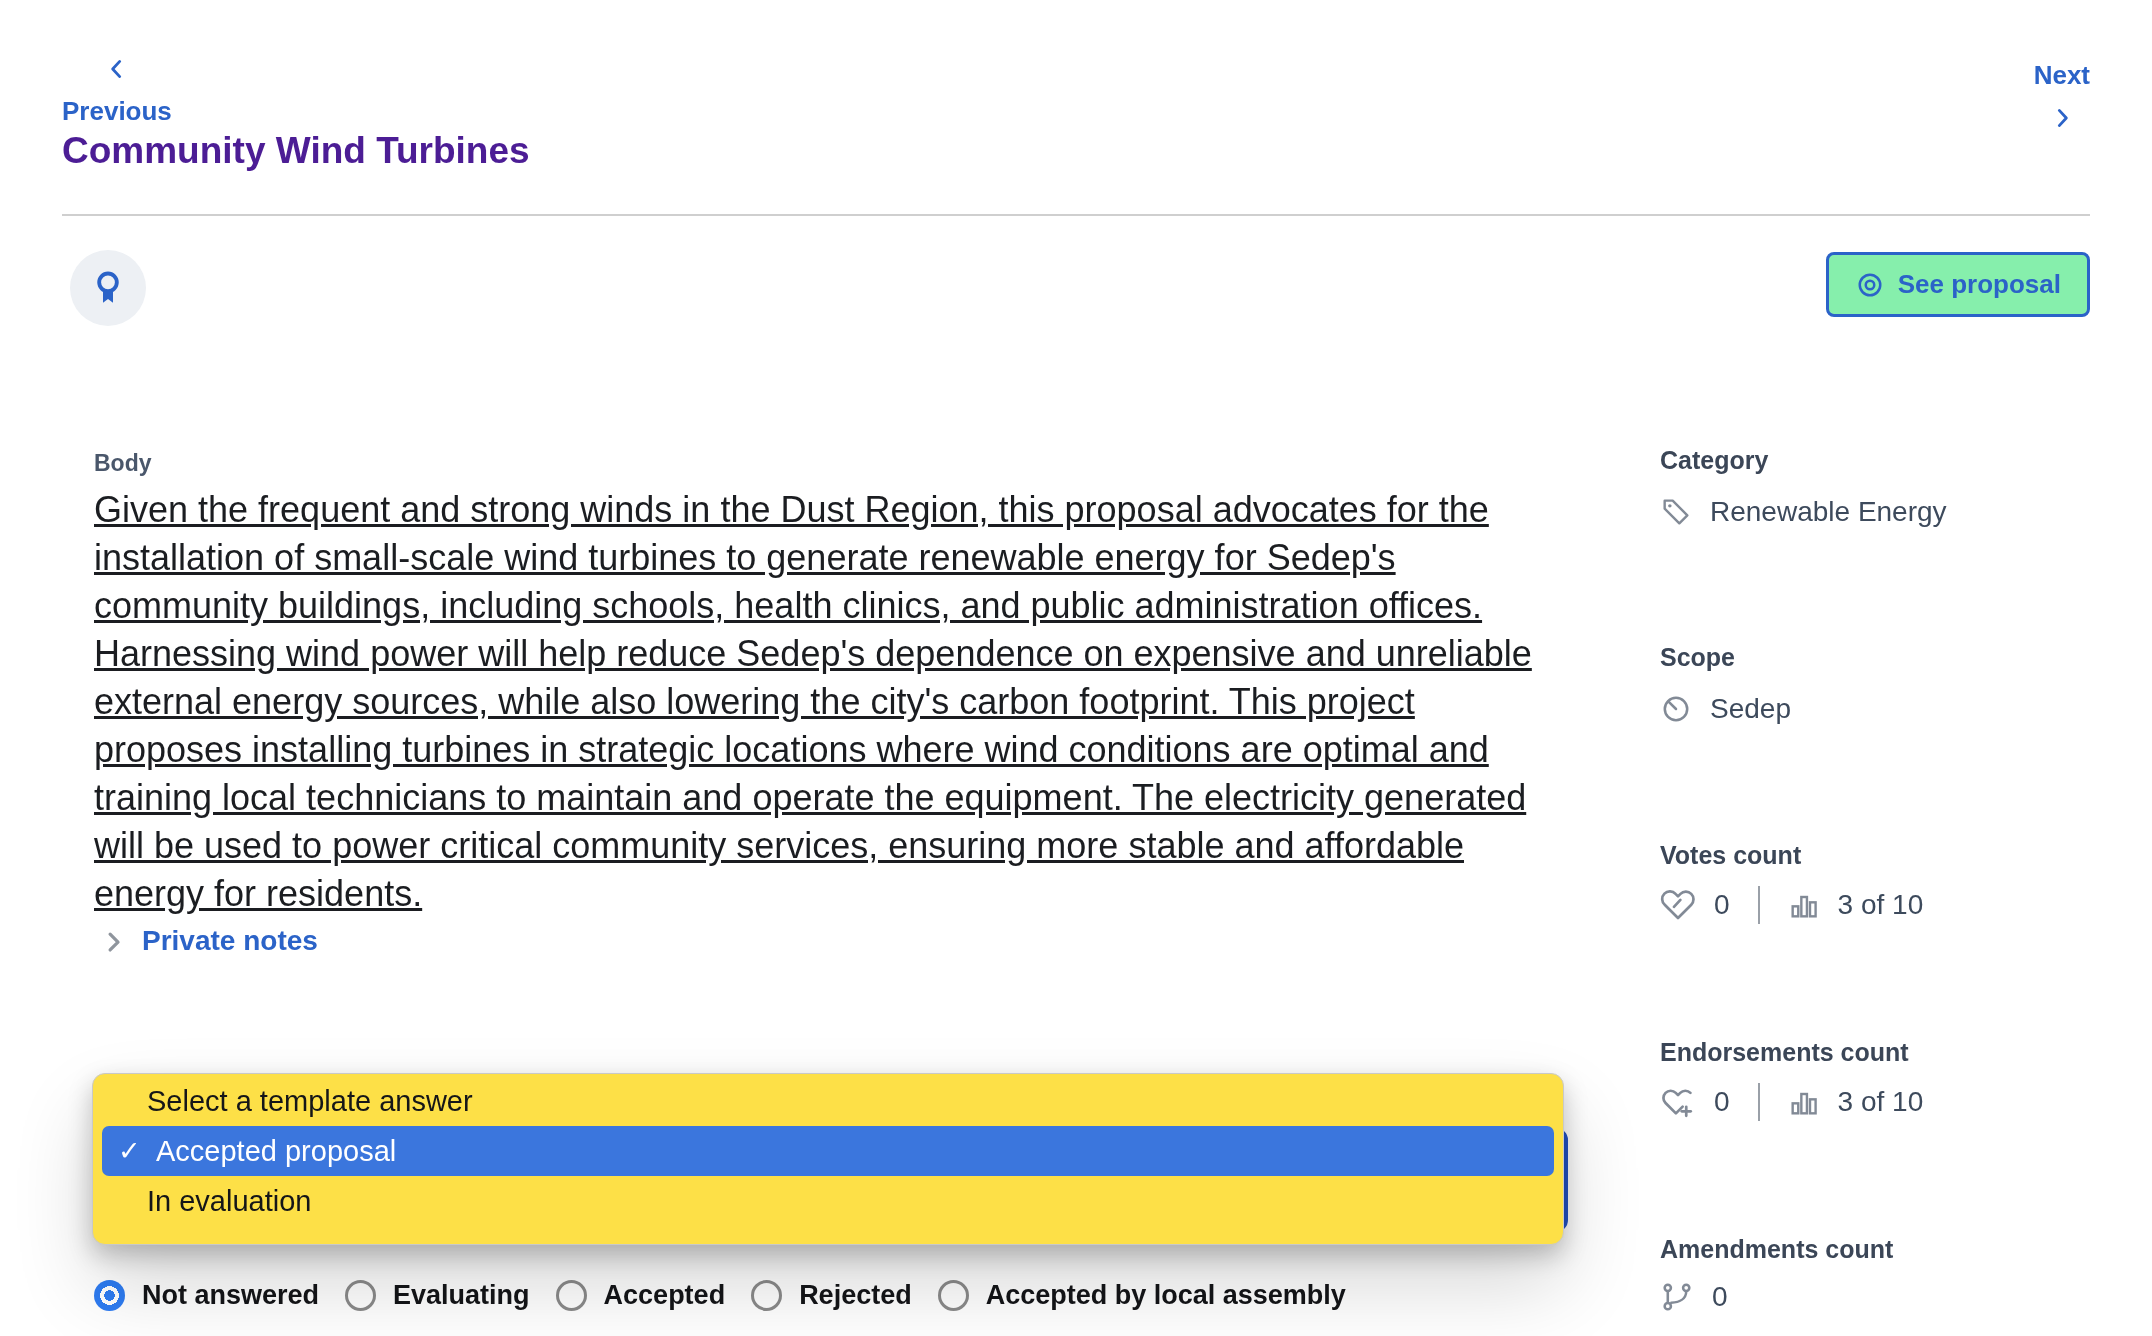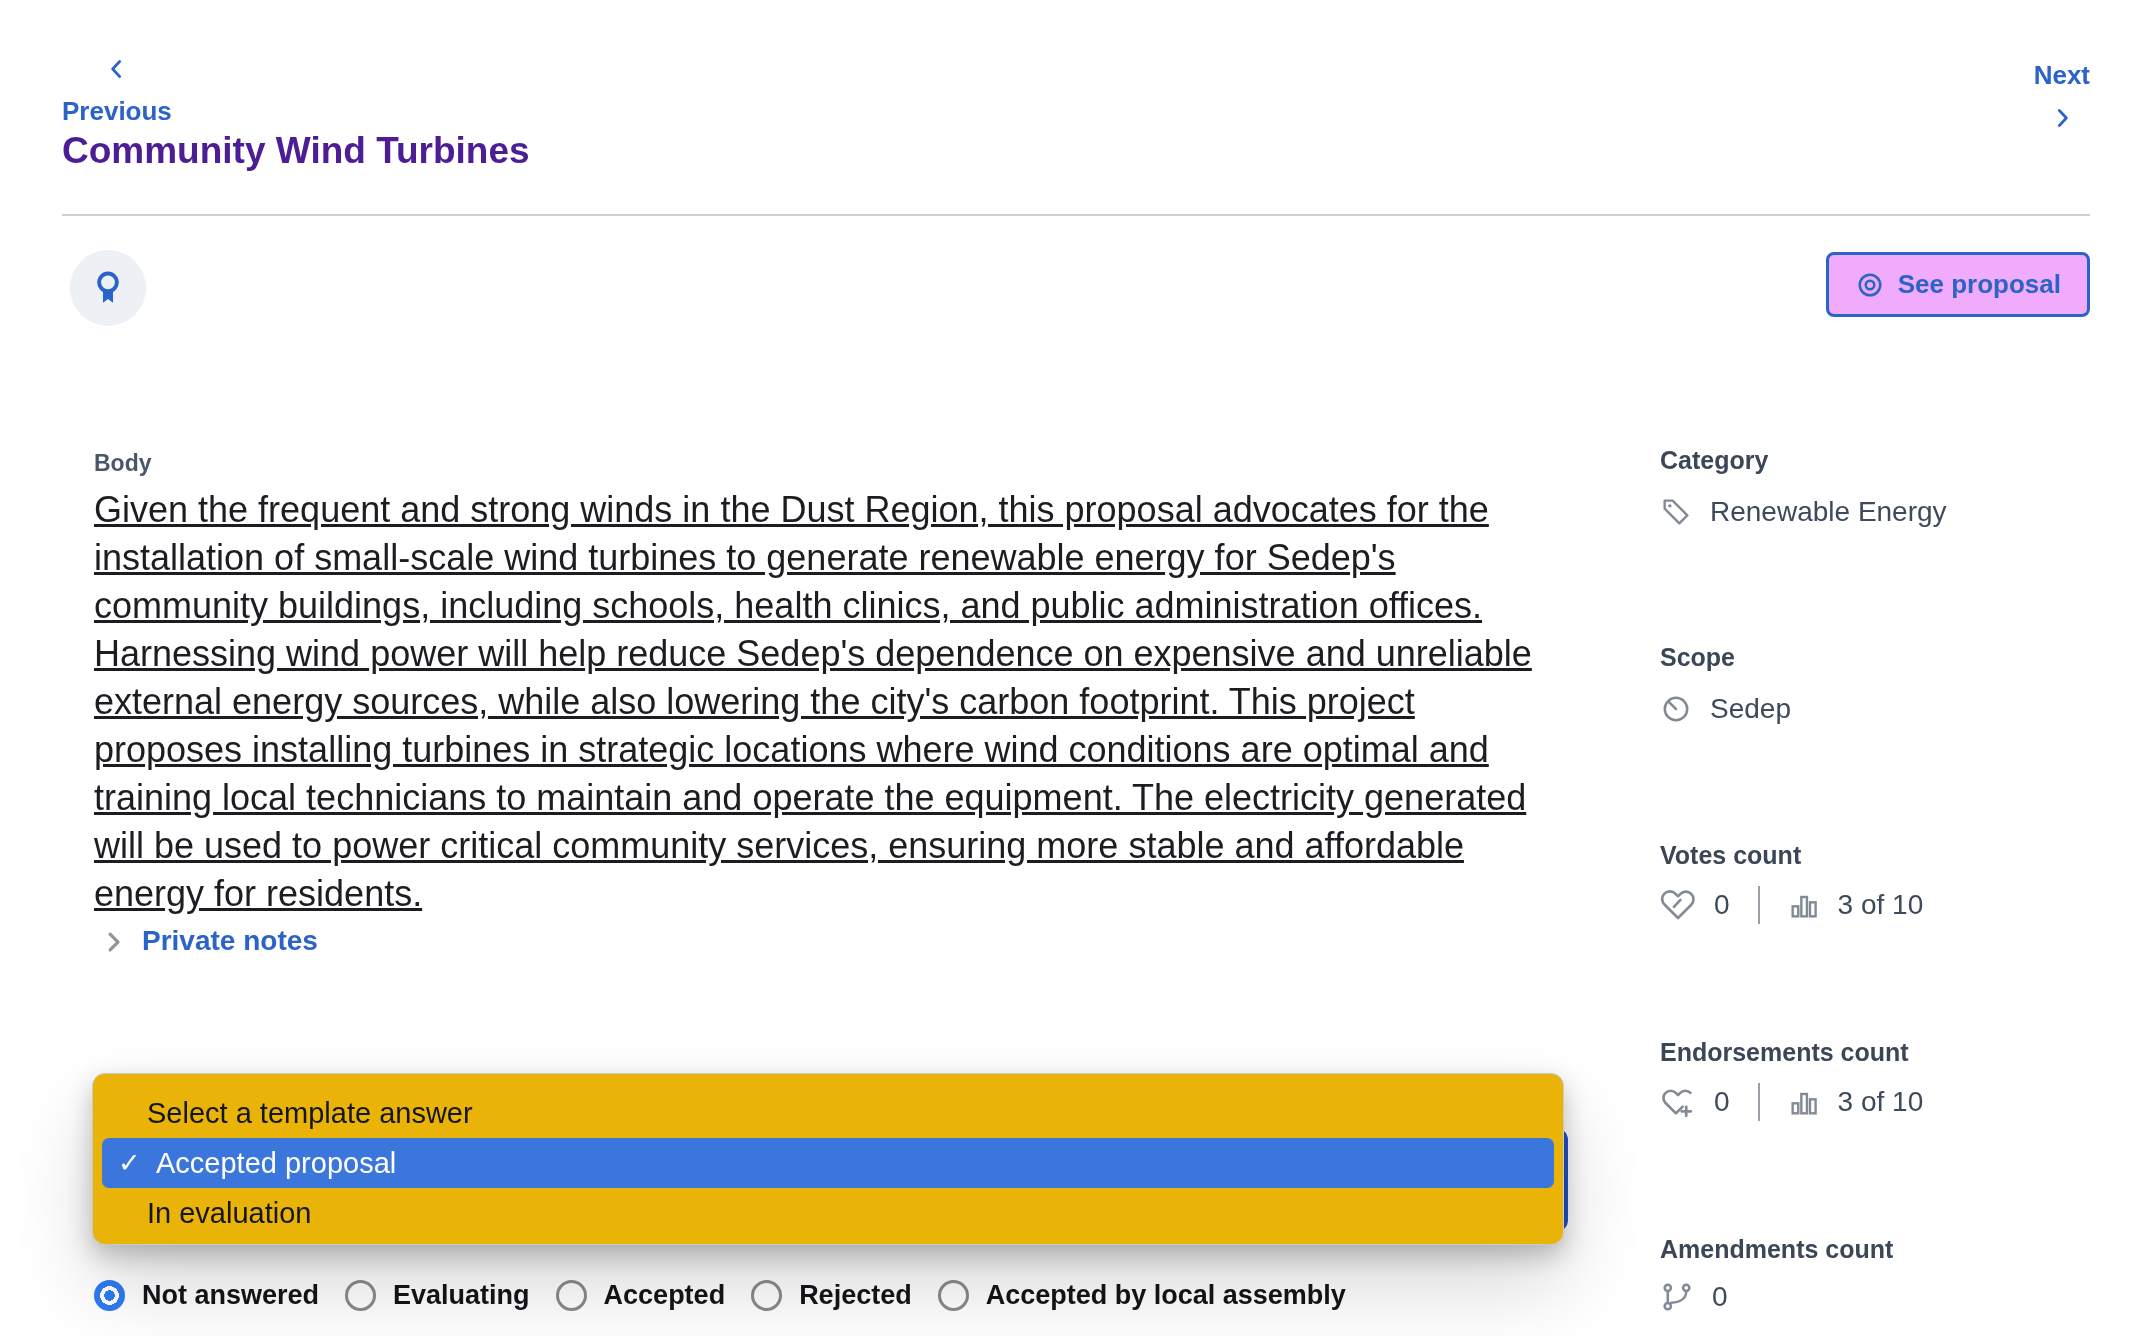--- a/index.html
+++ b/index.html
@@ -24,21 +24,21 @@
   .title-divider { position: absolute; left: 62px; right: 62px; top: 214px; border: 0; border-top: 2px solid #cfcfcf; }
 
   
   .author-row { position: absolute; left: 70px; top: 250px; right: 62px; display: flex; align-items: flex-start; }
   .avatar { width: 76px; height: 76px; border-radius: 50%; background: #edf0f4; display: flex; align-items: center; justify-content: center; color: #2b63c8; }
   .author-meta { margin-left: 32px; padding-top: 2px; }
   .author-name { font-size: 28px; font-weight: 700; color: #38424f; }
   .author-date { margin-top: 12px; font-size: 25px; color: #38424f; }
   .see-proposal-btn {
     margin-left: auto; display: flex; align-items: center; gap: 13px;
-    border: 3px solid #2b63c8; border-radius: 8px; background: #f0abfc;
+    border: 3px solid #2b63c8; border-radius: 8px; background: #86efac;
     color: #2b63c8; font-family: inherit; font-size: 26px; font-weight: 700;
     padding: 14px 26px; cursor: pointer; margin-top: 2px;
   }
 
   
   .body-label { position: absolute; left: 94px; top: 450px; font-size: 23px; font-weight: 700; color: #4a576b; }
   .body-text { position: absolute; left: 94px; top: 486px; width: 1478px; font-size: 36px; line-height: 48px; color: #1b1d21; text-decoration: underline; }
 
   
   .private-notes { position: absolute; left: 100px; top: 925px; display: flex; align-items: center; gap: 15px; cursor: pointer; }
@@ -47,23 +47,23 @@
   
   .template-select {
     position: absolute; left: 94px; top: 1128px; width: 1474px; height: 104px;
     border: 5px solid #2353c5; border-radius: 12px; background: #e7e7e7;
     box-shadow: inset 0 0 0 2px #9aa0a6;
   }
 
   
   .select-popup {
     position: absolute; left: 92px; top: 1073px; width: 1472px; height: 172px;
-    background: #eab308; border: 1px solid #c9c9c7; border-radius: 13px;
+    background: #fde047; border: 1px solid #c9c9c7; border-radius: 13px;
     box-shadow: 0 10px 24px rgba(0,0,0,0.22), 0 40px 80px rgba(0,0,0,0.16);
-    padding-top: 16px; z-index: 5;
+    padding-top: 4px; z-index: 5;
   }
   .popup-option { height: 46px; display: flex; align-items: center; padding-left: 54px; font-size: 29px; color: #151618; cursor: pointer; }
   .popup-option.highlighted {
     margin: 2px 9px; height: 50px; border-radius: 7px;
     background: #3b76dd; color: #ffffff; padding-left: 16px; gap: 12px;
   }
   .popup-check { font-size: 27px; width: 26px; display: inline-block; }
 
   
   .radio-row { position: absolute; left: 94px; top: 1280px; display: flex; align-items: center; gap: 26px; }

